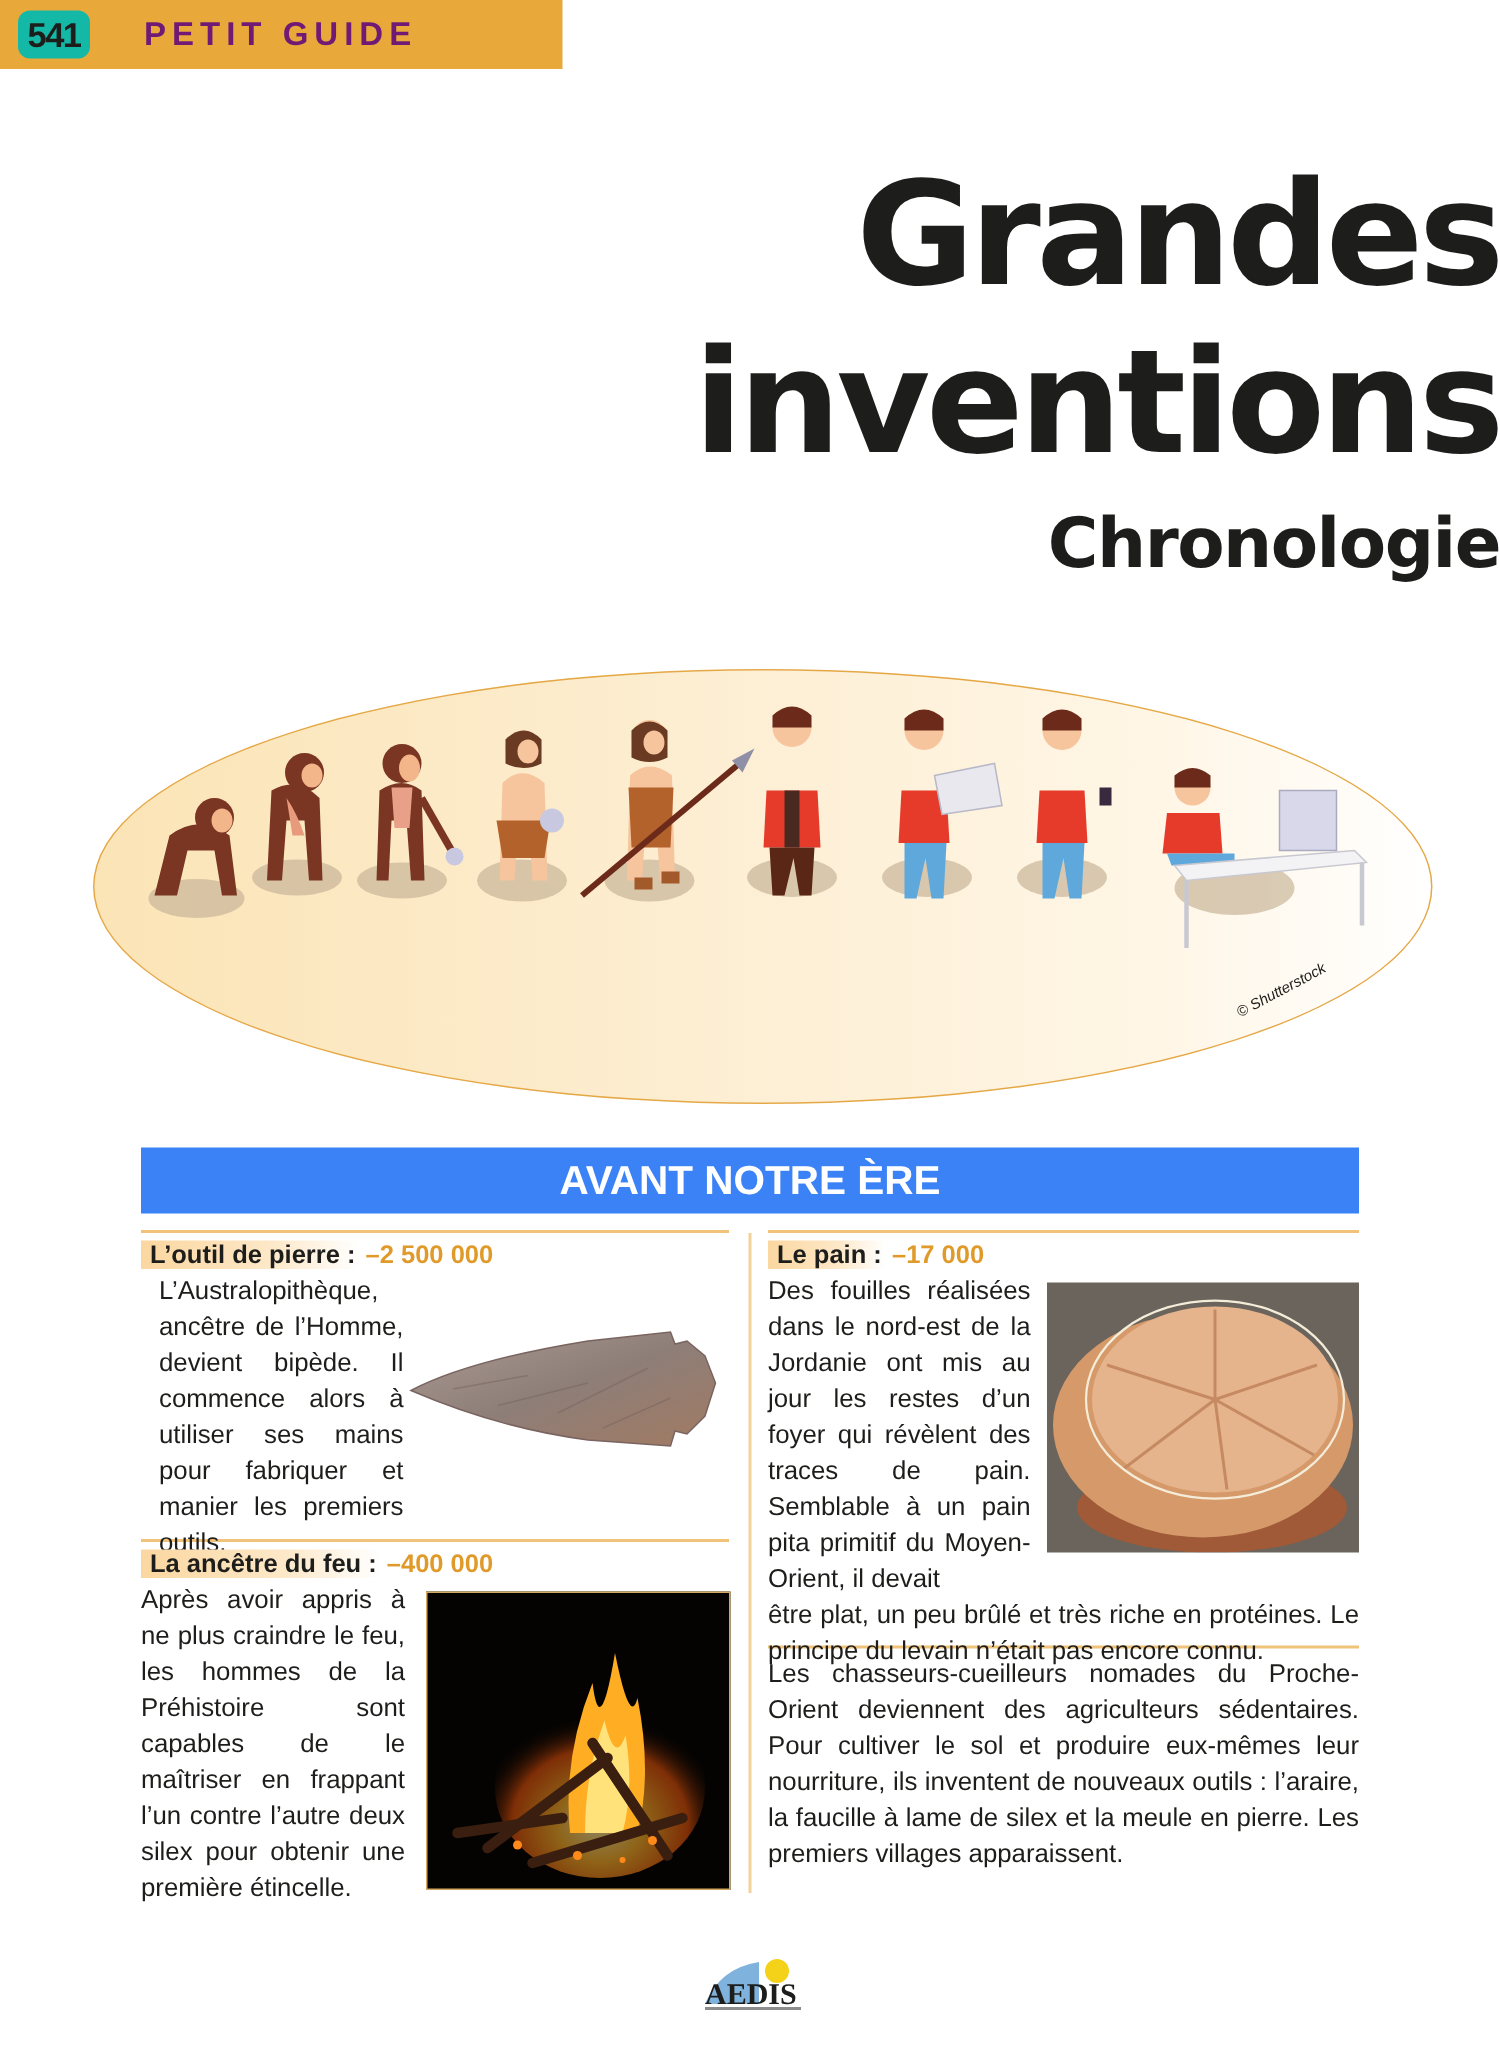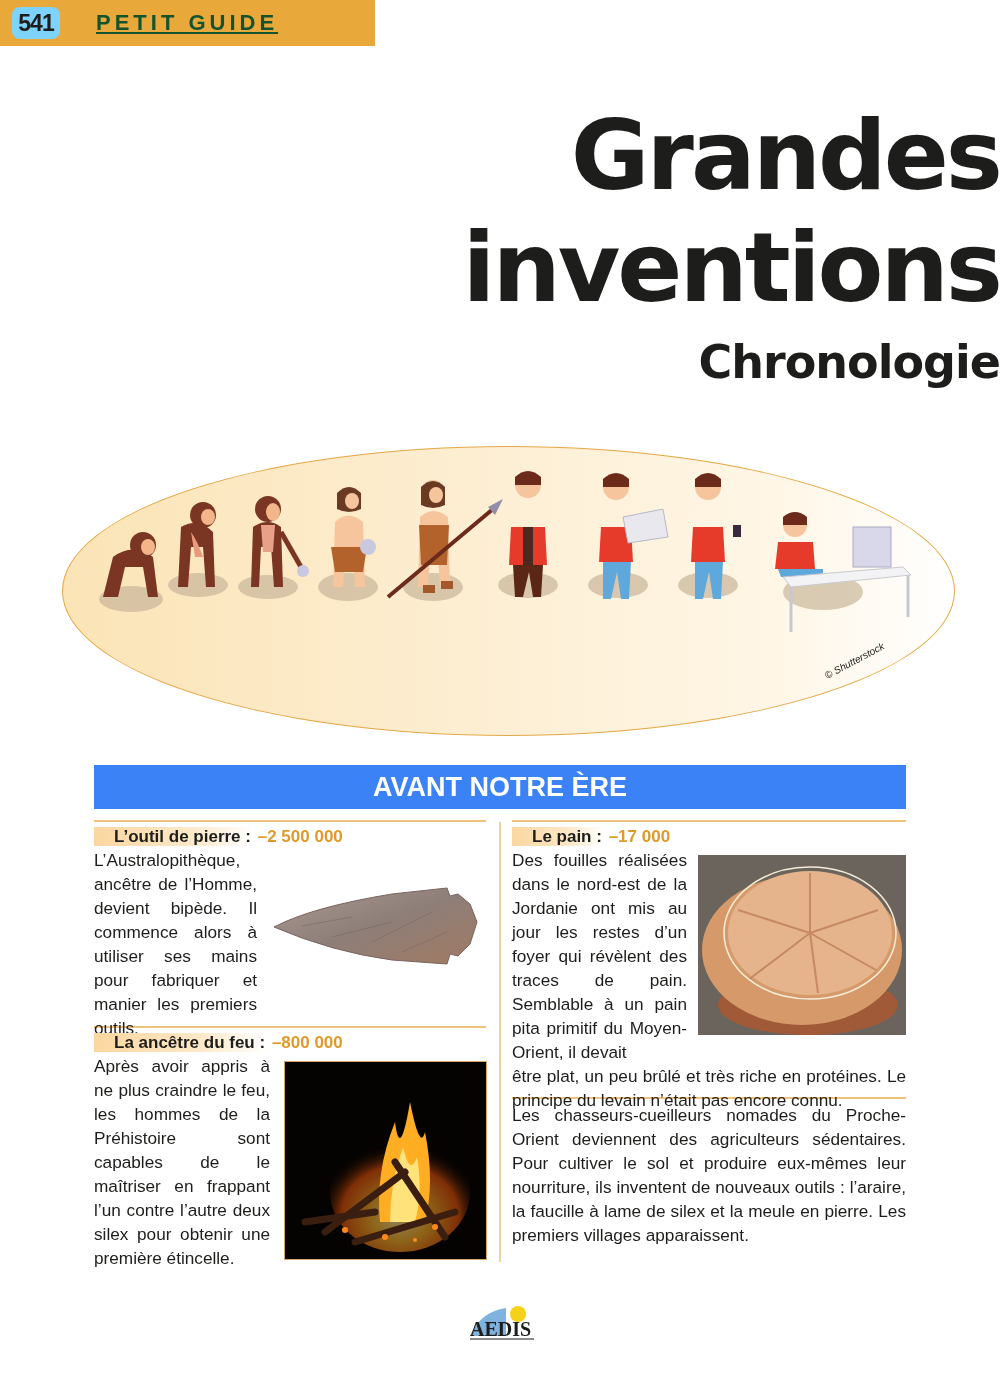--- a/index.html
+++ b/index.html
@@ -5,29 +5,28 @@
     * { box-sizing: border-box; margin: 0; padding: 0; }
     html, body { width: 1000px; height: 1375px; background: #ffffff; overflow: hidden; }
     body { position: relative; font-family: "Liberation Sans", sans-serif; color: #1d1d1b; }
 
     
     .header-band {
       position: absolute; left: 0; top: 0; width: 375px; height: 46px;
       background: #e8a83a; display: flex; align-items: center;
     }
     .guide-number {
-      margin-left: 12px; width: 48px; height: 32px; background: #7dd3fc;
+      margin-left: 12px; width: 48px; height: 32px; background: #14b8a6;
       border-radius: 8px; display: flex; align-items: center; justify-content: center;
       font-family: "Liberation Sans", sans-serif; font-weight: bold; font-size: 23px;
       color: #1d1d1b; letter-spacing: -1px;
     }
     .guide-label {
-      margin-left: 36px; color: #14532d; font-weight: bold; font-size: 22px;
+      margin-left: 36px; color: #701a75; font-weight: bold; font-size: 22px;
       letter-spacing: 4px;
-      text-decoration: underline;
     }
 
     
     .title-block { position: absolute; left: 0; top: 100px; width: 1000px; text-align: right; }
     .title-line {
       font-family: "DejaVu Sans", sans-serif; font-weight: bold; font-size: 96px;
       line-height: 112px; letter-spacing: -3px; color: #1d1d1b;
     }
     .subtitle {
       margin-top: 10px; font-family: "DejaVu Sans", sans-serif; font-weight: bold;
@@ -58,21 +57,21 @@
       position: absolute; left: 499px; top: 822px; width: 1.5px; height: 440px; background: #f2d29a;
     }
     .rule { position: absolute; height: 1.5px; background: #f0c27a; }
 
     .entry { position: absolute; }
     .entry-head {
       font-size: 17px; font-weight: bold; line-height: 22px; white-space: nowrap;
     }
     .entry-name {
       background: linear-gradient(90deg, #fbd7a0 0%, #fde8c8 60%, rgba(255,255,255,0) 100%);
-      padding-left: 20px; padding-right: 2px; color: #1d1d1b;
+      padding-left: 6px; padding-right: 2px; color: #1d1d1b;
     }
     .entry-date { color: #e09a2a; font-weight: bold; margin-top: 45px; }
     .entry-text {
       font-size: 17.2px; line-height: 24px; color: #1d1d1b; text-align: justify;
       font-family: "Liberation Sans Narrow", "Liberation Sans", sans-serif;
     }
 
     .img-box { position: absolute; overflow: hidden; }
 
     .logo {
@@ -195,40 +194,40 @@
 <div class="rule" style="left:512px; top:820px; width:394px;"></div>
 <div class="rule" style="left:94px; top:1026px; width:392px;"></div>
 <div class="rule" style="left:512px; top:1097px; width:394px;"></div>
 <div class="col-divider"></div>
 
 <div class="entry" style="left:94px; top:826px; width:400px;">
   <div class="entry-head">
     <span class="entry-name">L’outil de pierre :</span>
     <span class="entry-date">–2 500 000</span>
   </div>
-  <div class="entry-text" style="width:163px;">L’Australopithèque, ancêtre de l’Homme, devient bipède. Il commence alors à utiliser ses mains pour fabriquer et manier les premiers outils.</div>
+  <div class="entry-text" style="width:163px;margin-left:12px;">L’Australopithèque, ancêtre de l’Homme, devient bipède. Il commence alors à utiliser ses mains pour fabriquer et manier les premiers outils.</div>
 </div>
 <div class="img-box" style="left:272px; top:882px; width:215px; height:100px;">
   <svg width="215" height="100" viewBox="0 0 215 100">
     <defs>
       <linearGradient id="stoneG" x1="0" y1="0" x2="1" y2="1">
         <stop offset="0" stop-color="#a99a92"></stop>
         <stop offset="0.5" stop-color="#8e7e78"></stop>
         <stop offset="1" stop-color="#a17a62"></stop>
       </linearGradient>
     </defs>
     <path d="M2 45 Q40 25 120 12 L175 6 L178 14 L186 12 L198 22 L205 40 L198 62 L186 74 L178 72 L175 82 L120 78 Q60 70 2 45 Z" fill="url(#stoneG)" stroke="#7a6460" stroke-width="1"></path>
     <path d="M30 44 L80 35 M60 55 L120 40 M100 60 L160 30 M130 70 L175 50" stroke="#76645e" stroke-width="1" opacity="0.5"></path>
   </svg>
 </div>
 
 <div class="entry" style="left:94px; top:1032px; width:400px;">
   <div class="entry-head">
     <span class="entry-name">La ancêtre du feu :</span>
-    <span class="entry-date">–800 000</span>
+    <span class="entry-date">–400 000</span>
   </div>
   <div class="entry-text" style="width:176px;">Après avoir appris à ne plus craindre le feu, les hommes de la Préhistoire sont capables de le maîtriser en frappant l’un contre l’autre deux silex pour obtenir une première étincelle.</div>
 </div>
 <div class="img-box" style="left:284px; top:1061px; width:203px; height:199px; background:#050302; border:1px solid #d4a860;">
   <svg width="203" height="199" viewBox="0 0 203 199">
     <defs>
       <radialGradient id="fireG" cx="0.5" cy="0.7" r="0.6">
         <stop offset="0" stop-color="#fff1a8"></stop>
         <stop offset="0.35" stop-color="#ffb22a"></stop>
         <stop offset="0.7" stop-color="#e2520a"></stop>

